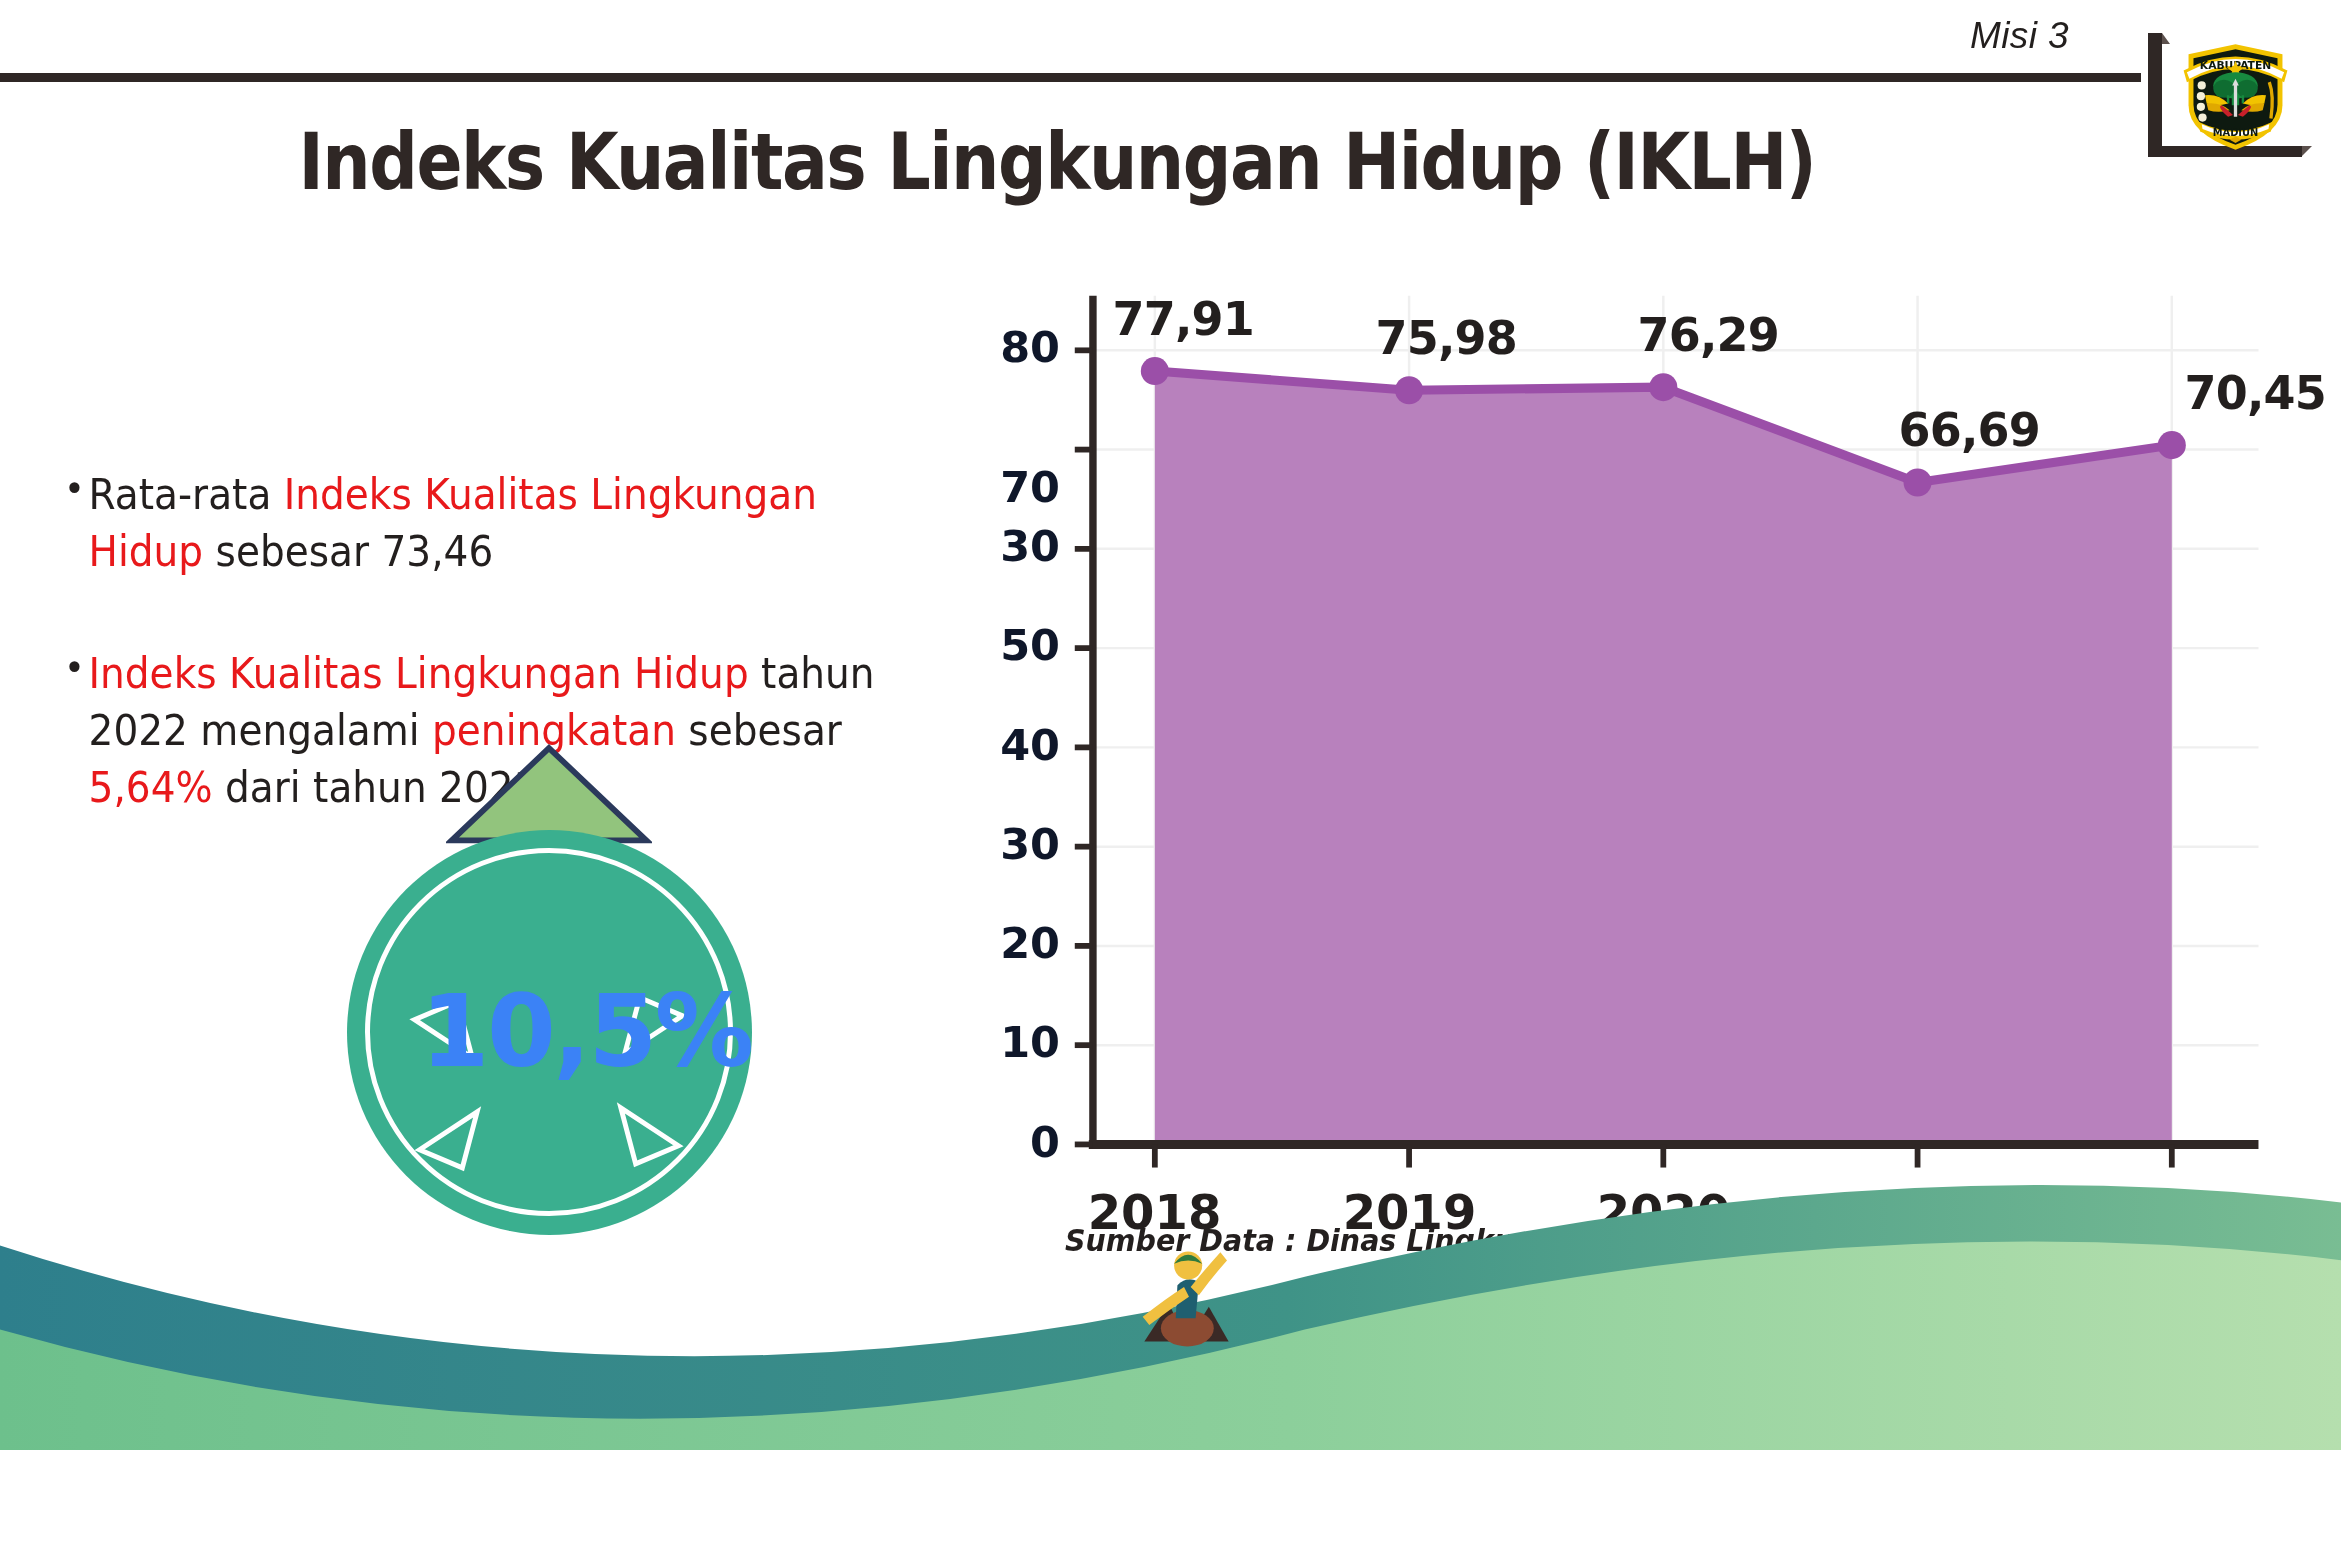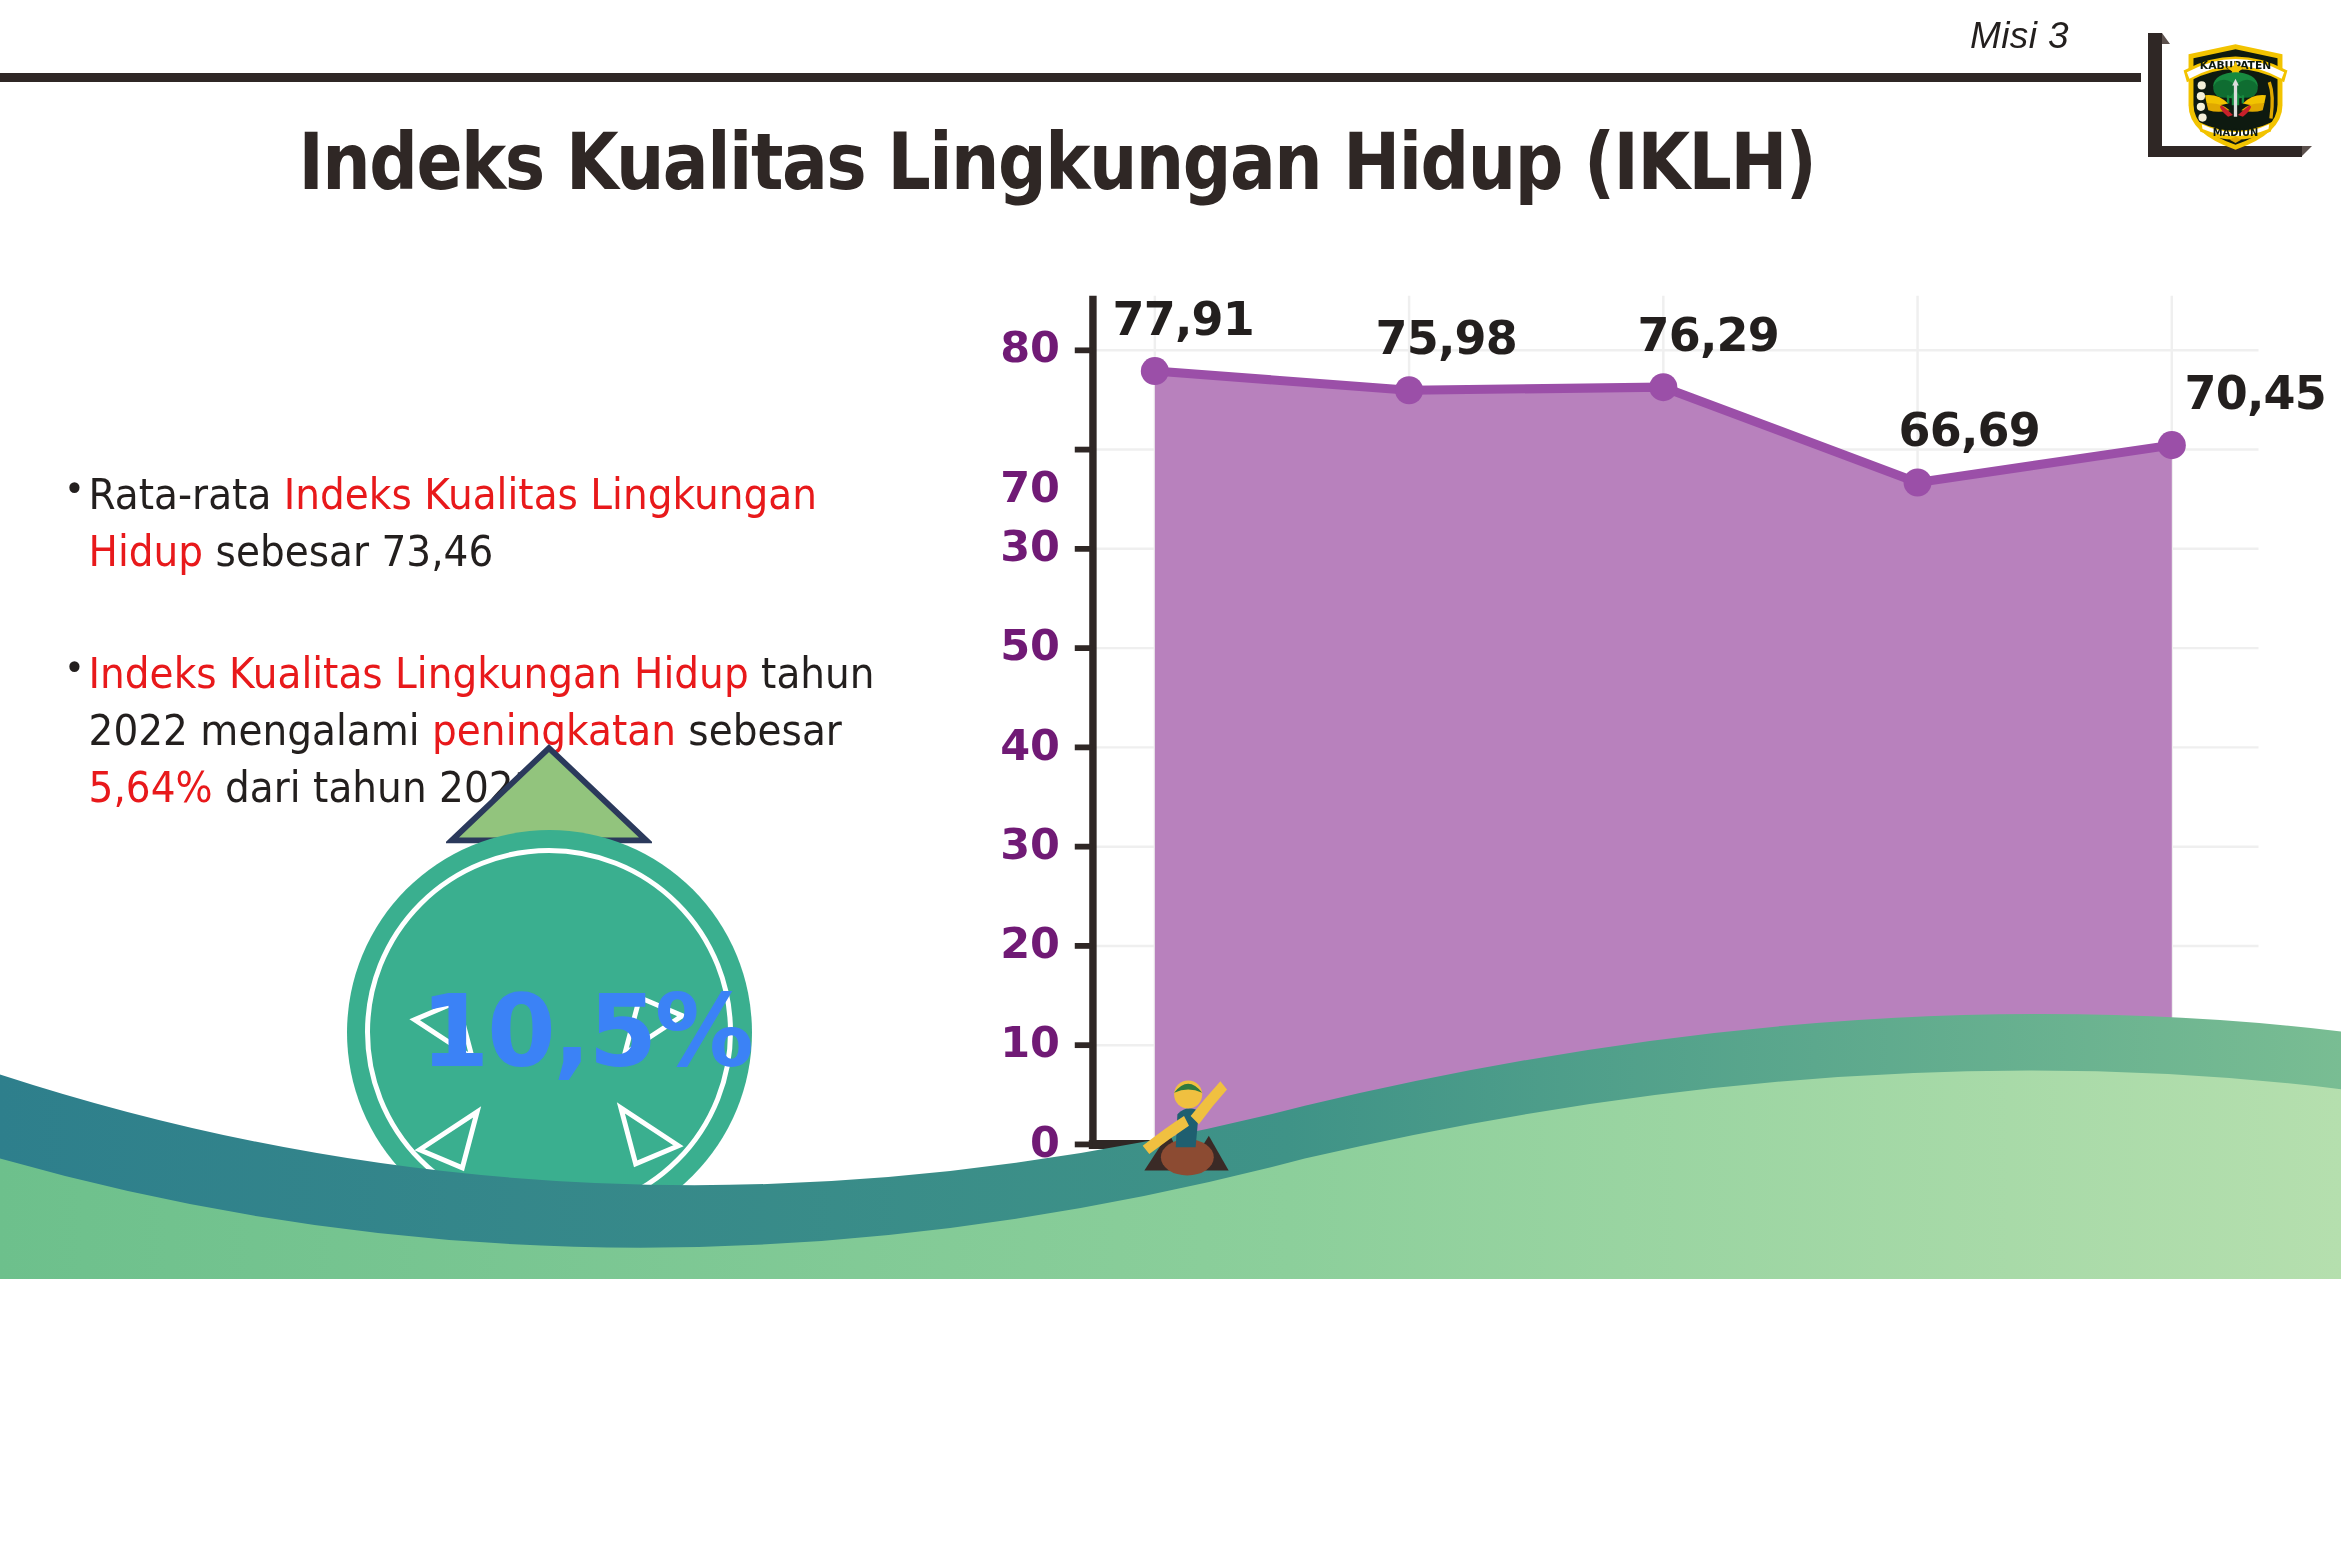--- a/index.html
+++ b/index.html
@@ -6,21 +6,21 @@
     margin: 0;
     padding: 0;
     background: #ffffff;
   }
   body {
     font-family: "Liberation Sans", sans-serif;
   }
   #slide {
     position: relative;
     width: 2342px;
-    height: 1279px;
+    height: 1450px;
     background: #ffffff;
     overflow: hidden;
   }
 
   
   #header-rule {
     position: absolute;
     left: 0;
     top: 73px;
     width: 2141px;
@@ -188,21 +188,21 @@
     width: 1288px;
     height: 908px;
   }
   #plot-svg { position: absolute; left: 0; top: 0; }
   .ytick-label {
     position: absolute;
     text-align: right;
     font-family: "DejaVu Sans", sans-serif;
     font-weight: bold;
     font-size: 43px;
-    color: #701a75;
+    color: #0f172a;
     width: 91px;
   }
   .xtick-label {
     position: absolute;
     text-align: center;
     font-family: "DejaVu Sans", sans-serif;
     font-weight: bold;
     font-size: 48px;
     color: #231f1e;
     width: 215px;

